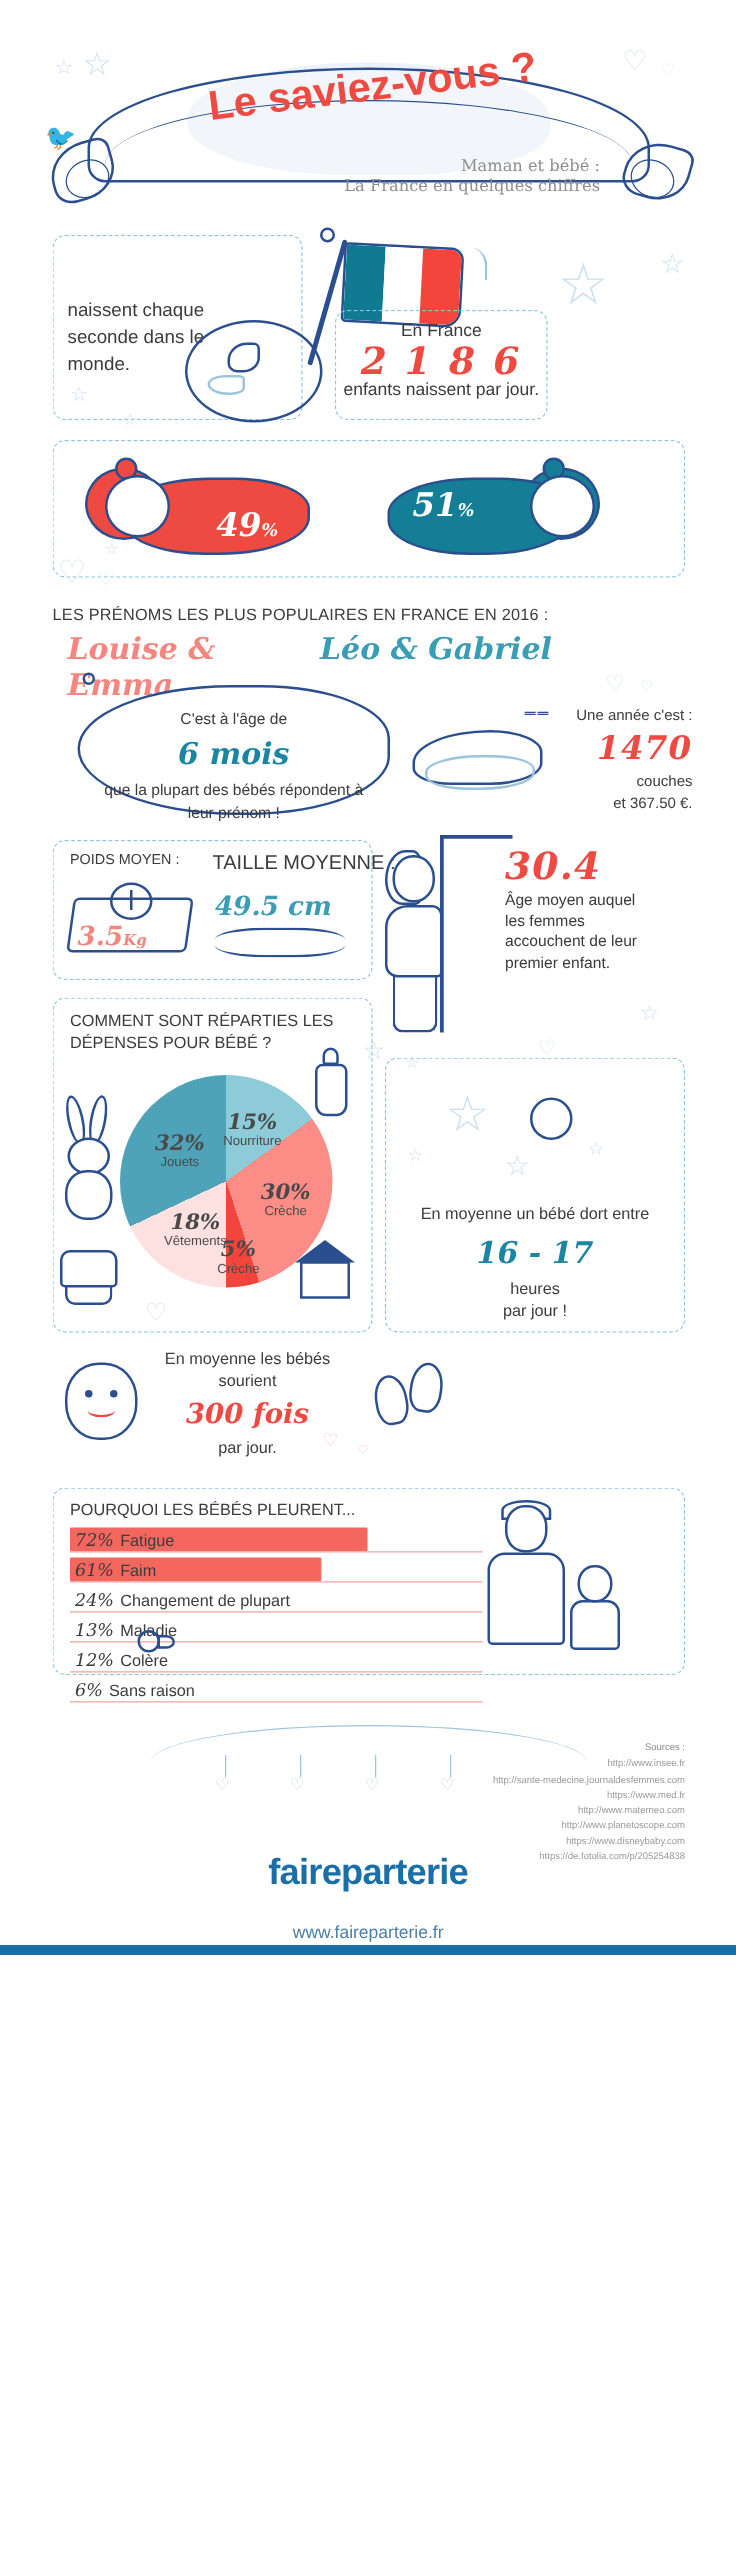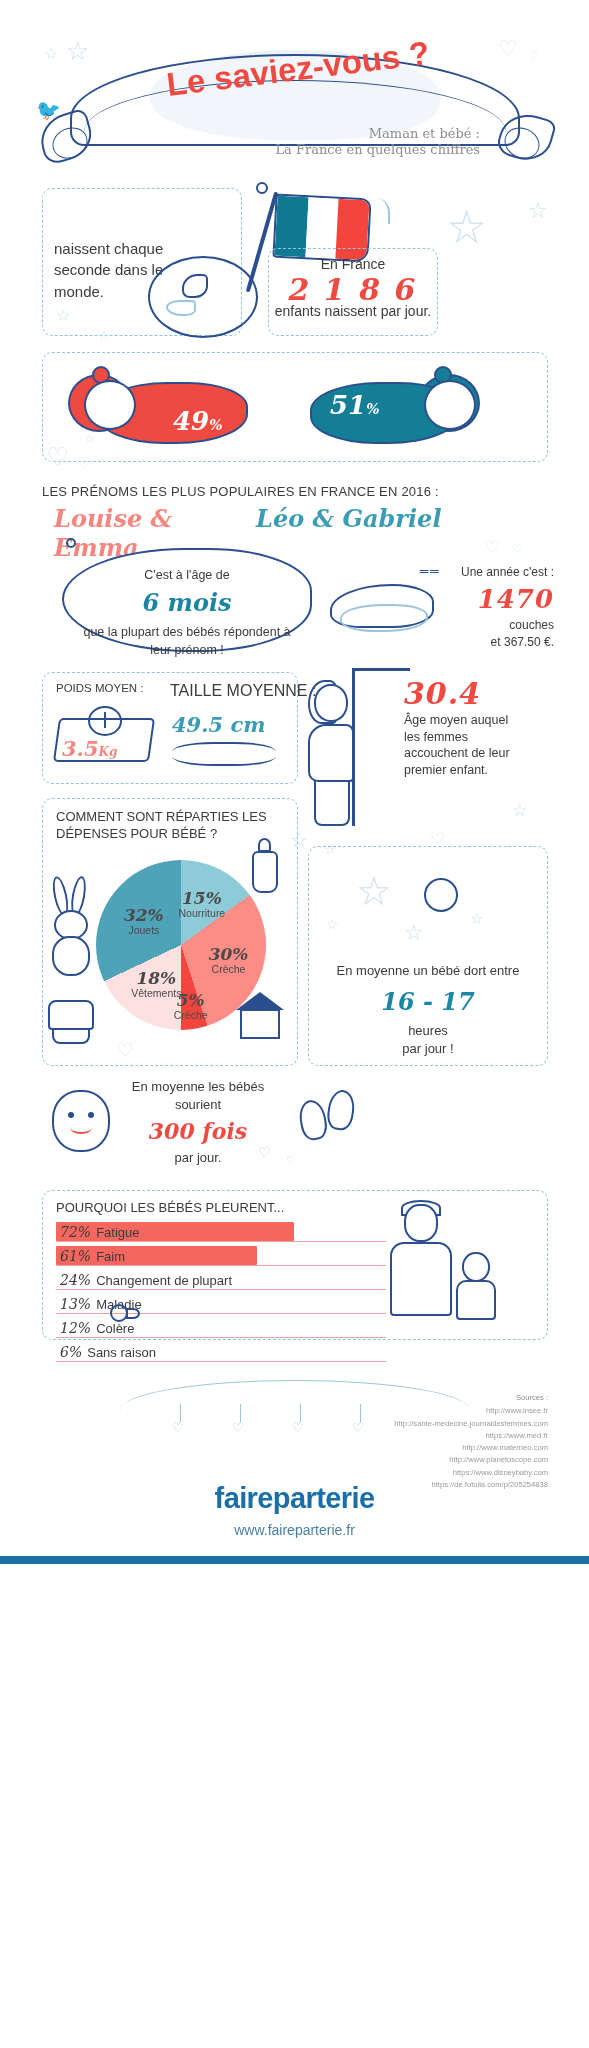--- a/index.html
+++ b/index.html
@@ -301,21 +301,21 @@
                   border-top:1.6px solid #9cc4dd; border-radius:50%/100% 100% 0 0;}
   #garland .hang{ position:absolute; top:34px; width:1.2px; height:18px; background:#9cc4dd;}
   #garland .hh{ position:absolute; top:50px; font-size:13px; color:#b8d4e8;}
 
   
   #sources{ position:absolute; left:268px; top:1392px; width:280px; text-align:right;
             font-size:7.6px; line-height:1.62; color:#9a9a9a; }
   #sources .shd{ color:#8a8a8a; margin-bottom:1px; }
   #footer{ position:absolute; left:0; top:1482px; width:589px; text-align:center; }
   #brand{ font-size:29px; font-weight:bold; color:#1b6fa8; letter-spacing:-.6px; }
-  #brandurl{ font-size:14px; color:#4a7fa5; margin-top:7px; }
+  #brandurl{ font-size:14px; color:#4a7fa5; margin-top:22px; }
   #botbar{ position:absolute; left:0; top:1556px; width:589px; height:8px;
            background:#1b6fa8; }
 </style>
 </head>
 <body>
 
 <div class="page">
 
   <div class="star" style="left:44px;top:44px;font-size:16px;">☆</div>
   <div class="star" style="left:66px;top:36px;font-size:26px;">☆</div>

